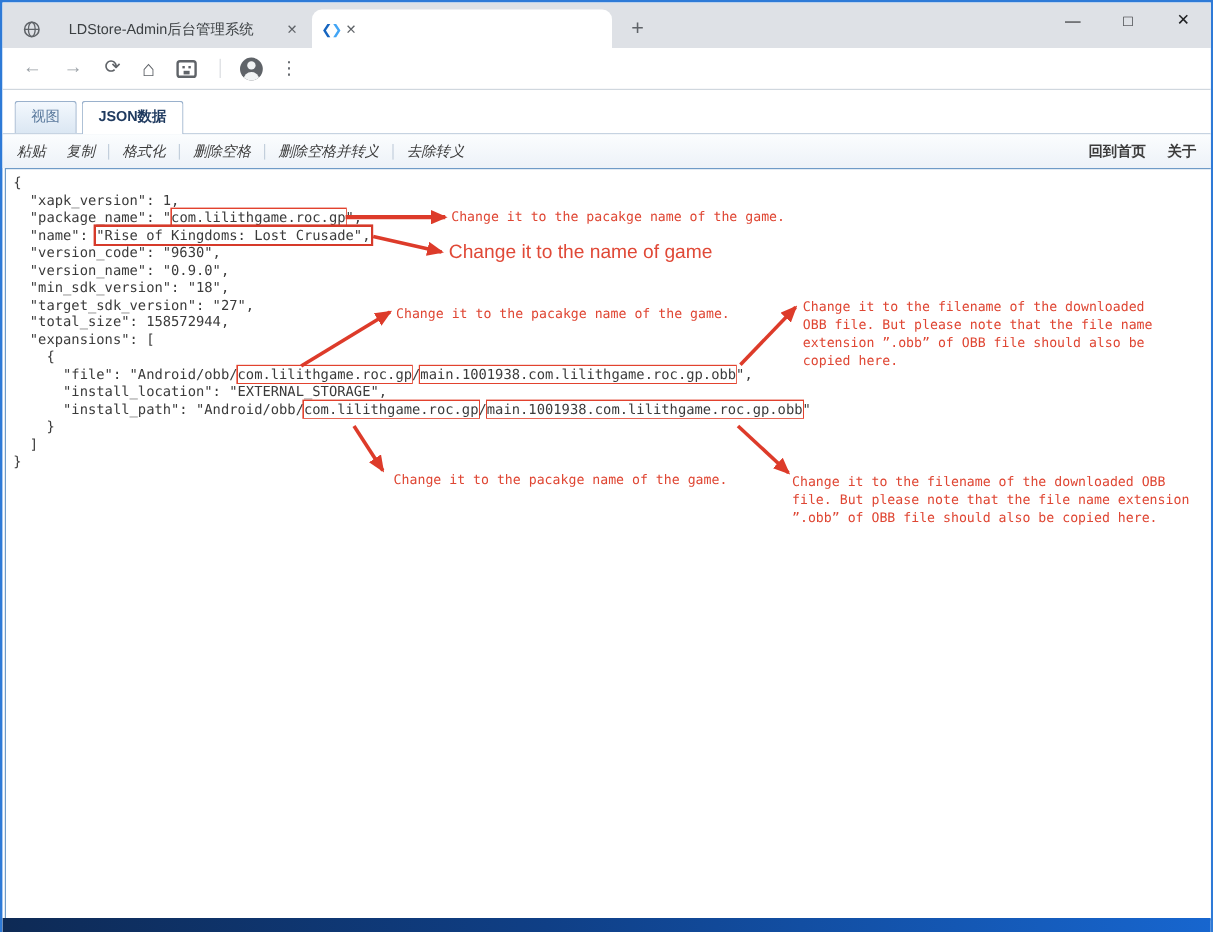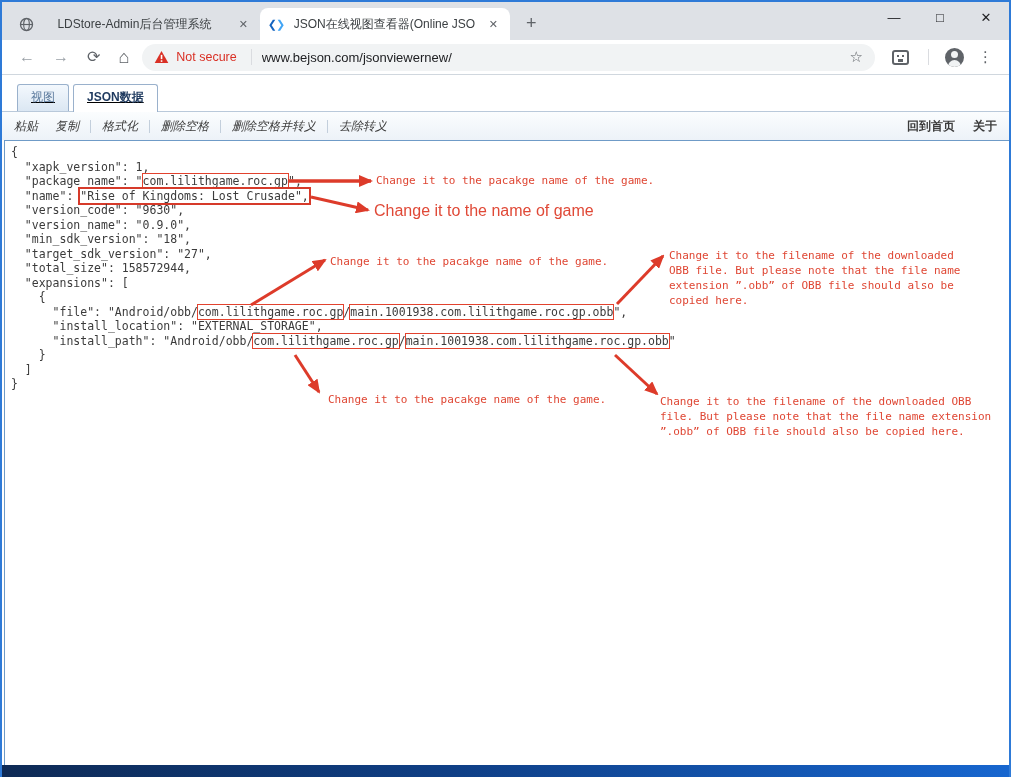--- a/index.html
+++ b/index.html
@@ -34,21 +34,21 @@
   .star{font-size:15px;color:#5f6368;margin-left:8px;}
   .ext-ic{width:17px;height:15px;border:2px solid #5f6368;border-radius:3px;position:relative;margin:0 9px;}
   .ext-ic i{position:absolute;width:2px;height:2px;background:#5f6368;top:3px;}
   .ext-ic i.l{left:3px;} .ext-ic i.r{right:3px;}
   .ext-ic b{position:absolute;width:5px;height:3px;background:#5f6368;bottom:1px;left:4px;}
   .avatar{width:19px;height:19px;border-radius:50%;background:#5f6368;position:relative;overflow:hidden;margin:0 6px;}
   .avatar::before{content:"";position:absolute;width:7px;height:7px;border-radius:50%;background:#f1f3f4;left:6px;top:3px;}
   .avatar::after{content:"";position:absolute;width:13px;height:8px;border-radius:7px 7px 0 0;background:#f1f3f4;left:3px;top:12px;}
   .dots{font-size:15px;color:#5f6368;padding:0 8px;}
   
-  .pageband{position:absolute;left:0;top:72px;width:100%;height:38px;background:#fff;border-top:1px solid #d0d7de;display:flex;align-items:flex-end;padding-left:15px;border-bottom:1px solid #b9c9da;text-decoration:underline;}
+  .pageband{position:absolute;left:0;top:72px;width:100%;height:38px;background:#fff;border-top:1px solid #d0d7de;display:flex;align-items:flex-end;padding-left:10px;border-bottom:1px solid #b9c9da;}
   .ptab{font-size:12px;padding:4px 13px 5px;border:1px solid #9ab1cc;border-bottom:none;border-radius:3px 3px 0 0;margin-right:4px;position:relative;}
   .ptab.inactive{background:linear-gradient(#f3f8fd,#dbe7f3);color:#5b7a9d;}
   .ptab.active{background:#fff;font-weight:bold;color:#1f3a5f;margin-bottom:-1px;padding-bottom:6px;}
   
   .tbar{position:absolute;left:0;top:110px;width:100%;height:28px;background:linear-gradient(#fbfdfe,#edf2f8);display:flex;align-items:center;padding:0 10px;font-size:12px;color:#3c3c3c;}
   .tbtn{padding:0 2px;white-space:nowrap;font-style:italic;}
   .tsep{width:1px;height:13px;background:#c3cfdc;margin:0 9px;}
   .tsp{width:13px;}
   .tbar .spacer{flex:1;}
   .tlink{padding:0 2px;margin-left:14px;white-space:nowrap;font-weight:bold;}
@@ -79,48 +79,36 @@
           </svg>
       </span>
       <span class="ttl">LDStore-Admin后台管理系统</span>
       <span class="closex">✕</span>
     </div>
     <div class="btab active">
       <span class="favicon json-fav">
           <span class="c1">❮</span>
           <span class="c2">❯</span>
         </span>
-      <span class="ttl">JSON在线视图查看器(Online JSO</span>
       <span class="closex">✕</span>
     </div>
     <div class="newtab">+</div>
   </div>
 
   <div class="wincontrols">
     <div class="wc">—</div>
     <div class="wc">□</div>
     <div class="wc">✕</div>
   </div>
 
   <div class="addr">
     <span class="navic dim">←</span>
     <span class="navic dim">→</span>
     <span class="navic">⟳</span>
     <span class="navic home-ic">⌂</span>
-    <div class="pill">
-      <svg class="warn" viewBox="0 0 16 15">
-          <path d="M8 1 L15.3 14 H0.7 Z" fill="#d93025"></path>
-          <rect x="7.2" y="5.2" width="1.7" height="4.6" fill="#fff"></rect>
-          <rect x="7.2" y="11" width="1.7" height="1.7" fill="#fff"></rect>
-        </svg>
-      <span class="notsec">Not secure</span>
-      <span class="vdiv"></span>
-      <span class="url">www.bejson.com/jsonviewernew/</span>
-      <span class="star">☆</span>
-    </div>
     <span class="ext-ic">
         <i class="l"></i>
         <i class="r"></i>
         <b></b>
       </span>
     <span class="vdiv"></span>
     <span class="avatar"></span>
     <span class="dots">⋮</span>
   </div>
 

